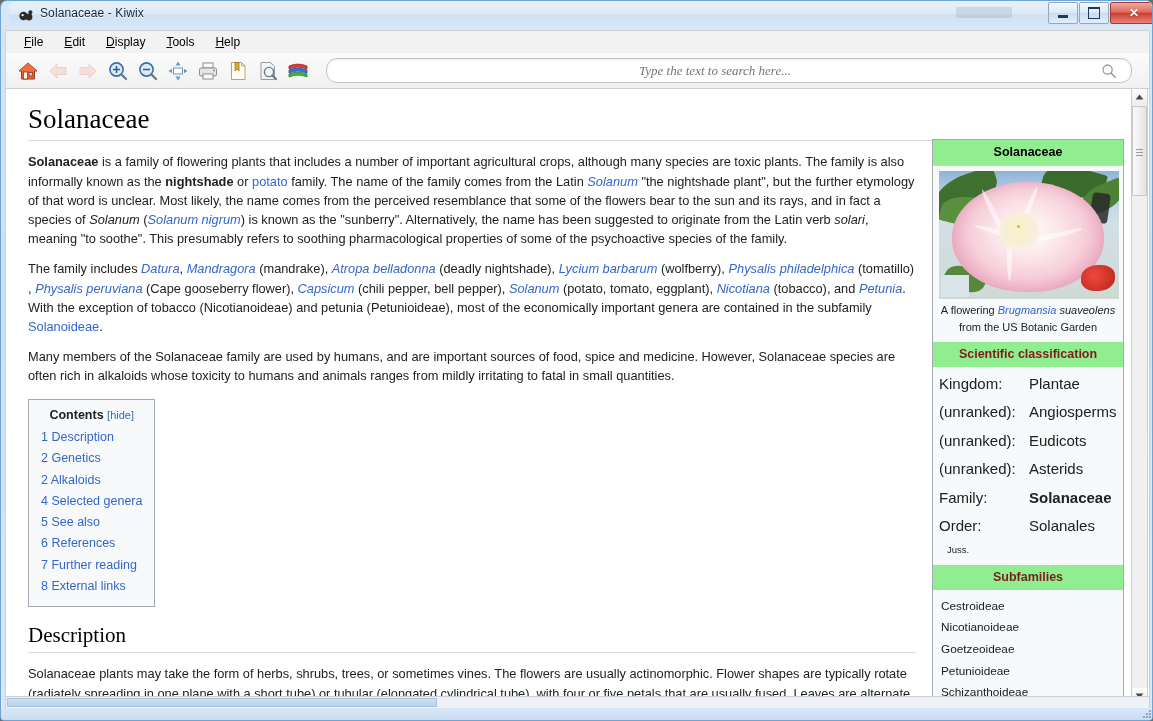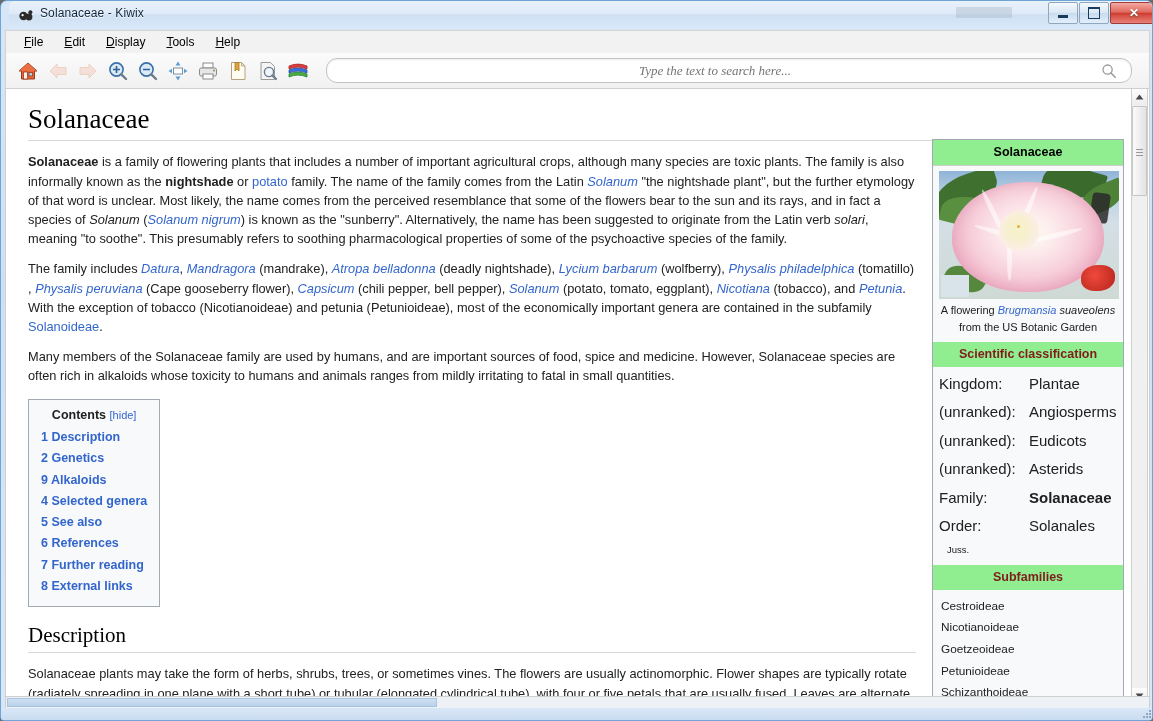--- a/index.html
+++ b/index.html
@@ -152,21 +152,21 @@
     border: 1px solid #a2a9b1;
     background: #f8f9fa;
     padding: 6px 12px 8px 12px;
     margin-top: 14px;
     font-size: 12.5px;
     min-width: 92px;
   }
   .toc-title { text-align: center; font-weight: bold; margin-bottom: 3px; color: #202122;}
   .toc-title .hide { font-weight: normal; font-size: 11px; color: #3366cc; }
   .toc-list { list-style: none; margin: 0; padding: 0; }
-  .toc-list li { margin: 2.5px 0; font-weight: bold; }
+  .toc-list li { margin: 2.5px 0; }
   .toc-list a { color: #3366cc; text-decoration: none; white-space: nowrap;}
   
   .infobox {
     position: absolute; right: 10px; top: 50px;
     width: 192px;
     border: 1px solid #a2a9b1;
     background: #f8f9fa;
     font-size: 11.5px;
     box-sizing: border-box;
   }
@@ -498,21 +498,21 @@
           <p class="para"><span>Many members of the Solanaceae family are used by humans, and are important sources of food, spice and medicine. However, Solanaceae species are often rich in alkaloids whose toxicity to humans and animals ranges from mildly irritating to fatal in small quantities.</span></p>
 
           <div class="toc">
             <div class="toc-title">
               <span>Contents</span>
               <span class="hide">[hide]</span>
             </div>
             <ul class="toc-list">
                 <li><a>1 Description</a></li>
                 <li><a>2 Genetics</a></li>
-                <li><a>9 Alkaloids</a></li>
+                <li><a>2 Alkaloids</a></li>
                 <li><a>4 Selected genera</a></li>
                 <li><a>5 See also</a></li>
                 <li><a>6 References</a></li>
                 <li><a>7 Further reading</a></li>
                 <li><a>8 External links</a></li>
               </ul>
           </div>
 
           <h2 class="section-title">Description</h2>
           <p class="para"><span>Solanaceae plants may take the form of herbs, shrubs, trees, or sometimes vines. The flowers are usually actinomorphic. Flower shapes are typically rotate (radiately spreading in one plane with a short tube) or tubular (elongated cylindrical tube), with four or five petals that are usually fused. Leaves are alternate. The fruit has axile placentation and is a berry as in the case of the </span></p>

